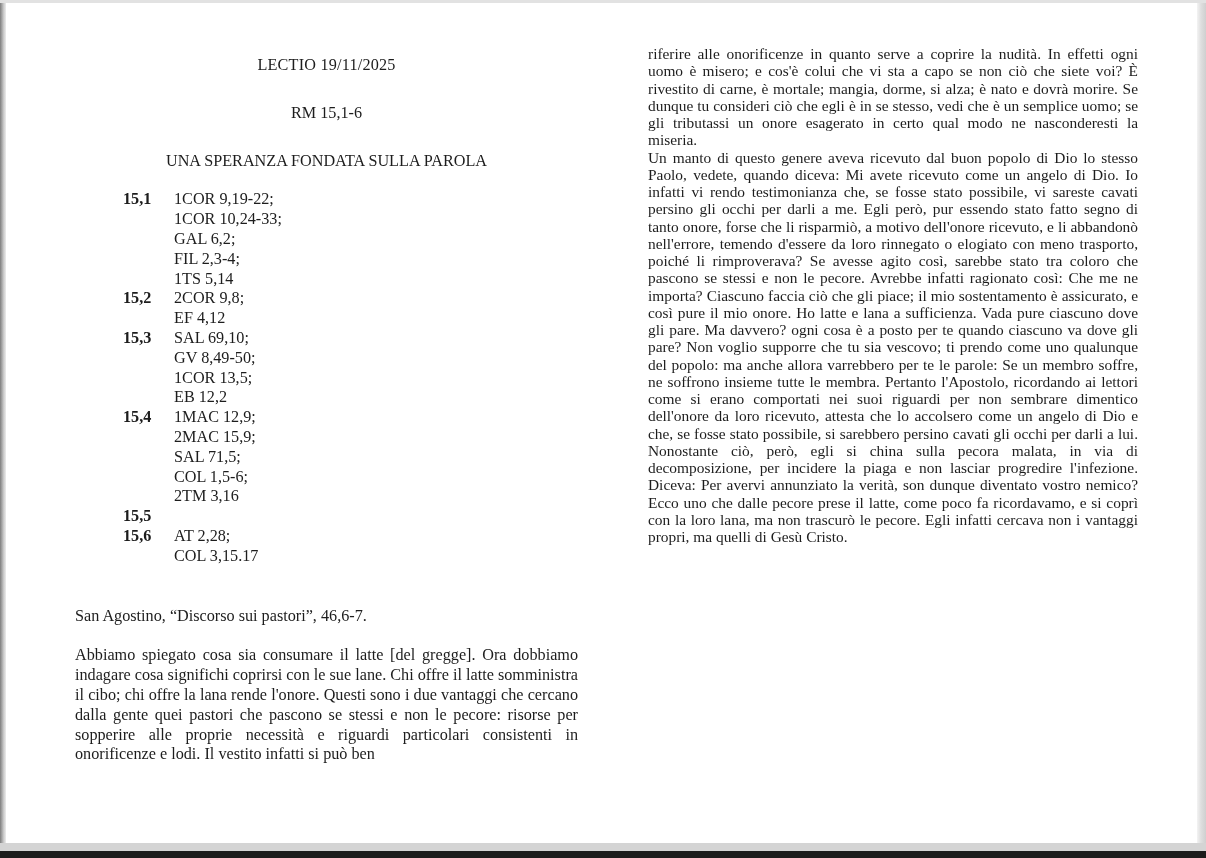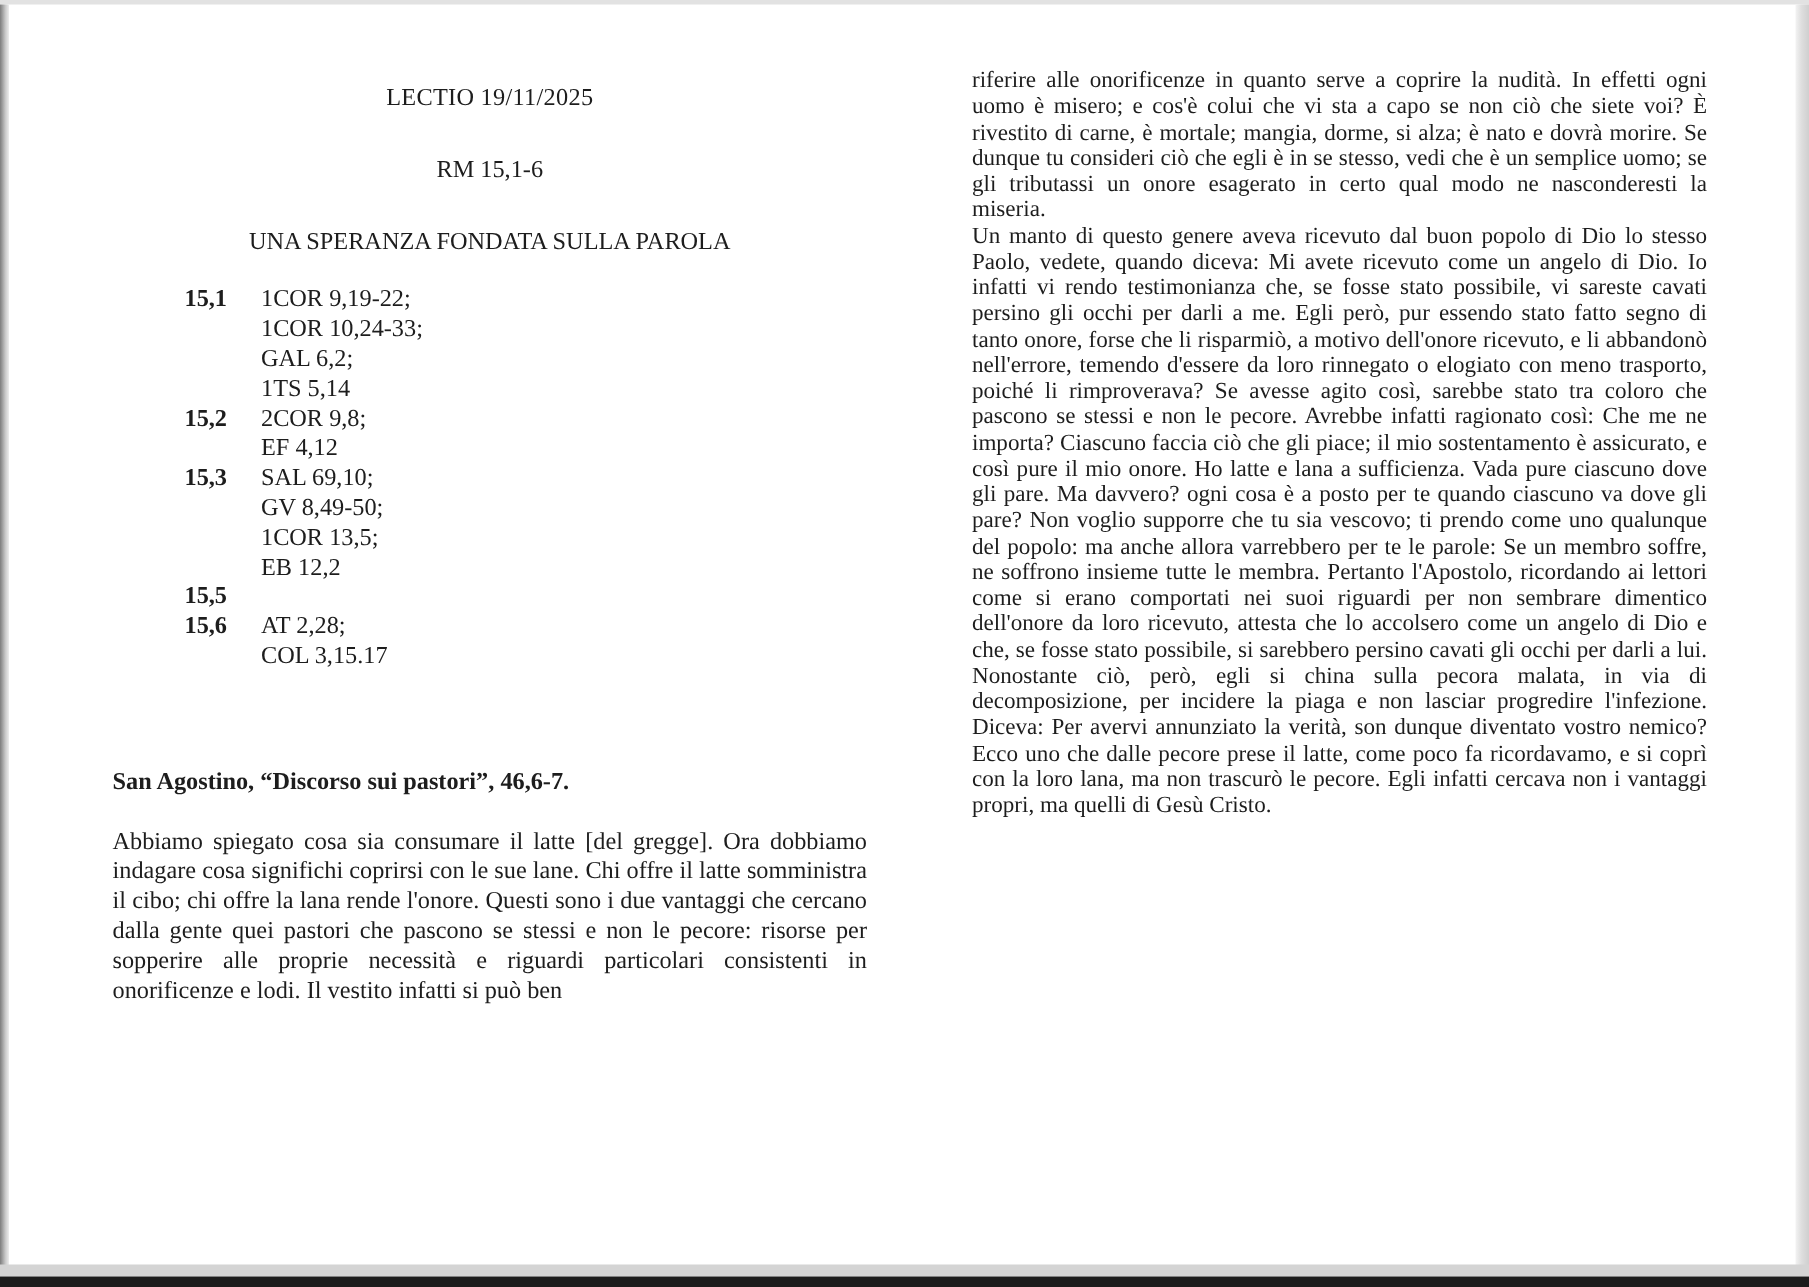--- a/index.html
+++ b/index.html
@@ -46,21 +46,21 @@
   }
 
   .doc-title { text-align: center; margin-bottom: 22px; letter-spacing: 0.2px; }
   .doc-subtitle { text-align: center; margin-top: 28px; }
 
   .ref-list { margin-top: 19px; }
   .ref-group { display: flex; align-items: flex-start; margin-left: 48px; }
   .ref-verse { font-weight: bold; flex: 0 0 51px; }
   .ref-lines { flex: 1; }
 
-  .source-line { margin-top: 64px; font-weight: bold; }
+  .source-line { margin-top: 40px; }
 
   .body-par {
     margin-top: 20px;
     text-align: justify;
   }
   .col-right .body-par { margin-top: 0; }
 </style>
 </head>
 <body>
 
@@ -75,37 +75,48 @@
   <div class="doc-subtitle">RM 15,1-6</div>
   <div class="doc-subtitle">UNA SPERANZA FONDATA SULLA PAROLA</div>
 
   <div class="ref-list">
       <div class="ref-group">
         <span class="ref-verse">15,1</span>
         <div class="ref-lines">
           <div class="ref-line">1COR 9,19-22;</div>
           <div class="ref-line">1COR 10,24-33;</div>
           <div class="ref-line">GAL 6,2;</div>
+          <div class="ref-line">FIL 2,3-4;</div>
           <div class="ref-line">1TS 5,14</div>
         </div>
       </div>
       <div class="ref-group">
         <span class="ref-verse">15,2</span>
         <div class="ref-lines">
           <div class="ref-line">2COR 9,8;</div>
           <div class="ref-line">EF 4,12</div>
         </div>
       </div>
       <div class="ref-group">
         <span class="ref-verse">15,3</span>
         <div class="ref-lines">
           <div class="ref-line">SAL 69,10;</div>
           <div class="ref-line">GV 8,49-50;</div>
           <div class="ref-line">1COR 13,5;</div>
           <div class="ref-line">EB 12,2</div>
+        </div>
+      </div>
+      <div class="ref-group">
+        <span class="ref-verse">15,4</span>
+        <div class="ref-lines">
+          <div class="ref-line">1MAC 12,9;</div>
+          <div class="ref-line">2MAC 15,9;</div>
+          <div class="ref-line">SAL 71,5;</div>
+          <div class="ref-line">COL 1,5-6;</div>
+          <div class="ref-line">2TM 3,16</div>
         </div>
       </div>
       <div class="ref-group">
         <span class="ref-verse">15,5</span>
       </div>
       <div class="ref-group">
         <span class="ref-verse">15,6</span>
         <div class="ref-lines">
           <div class="ref-line">AT 2,28;</div>
           <div class="ref-line">COL 3,15.17</div>

